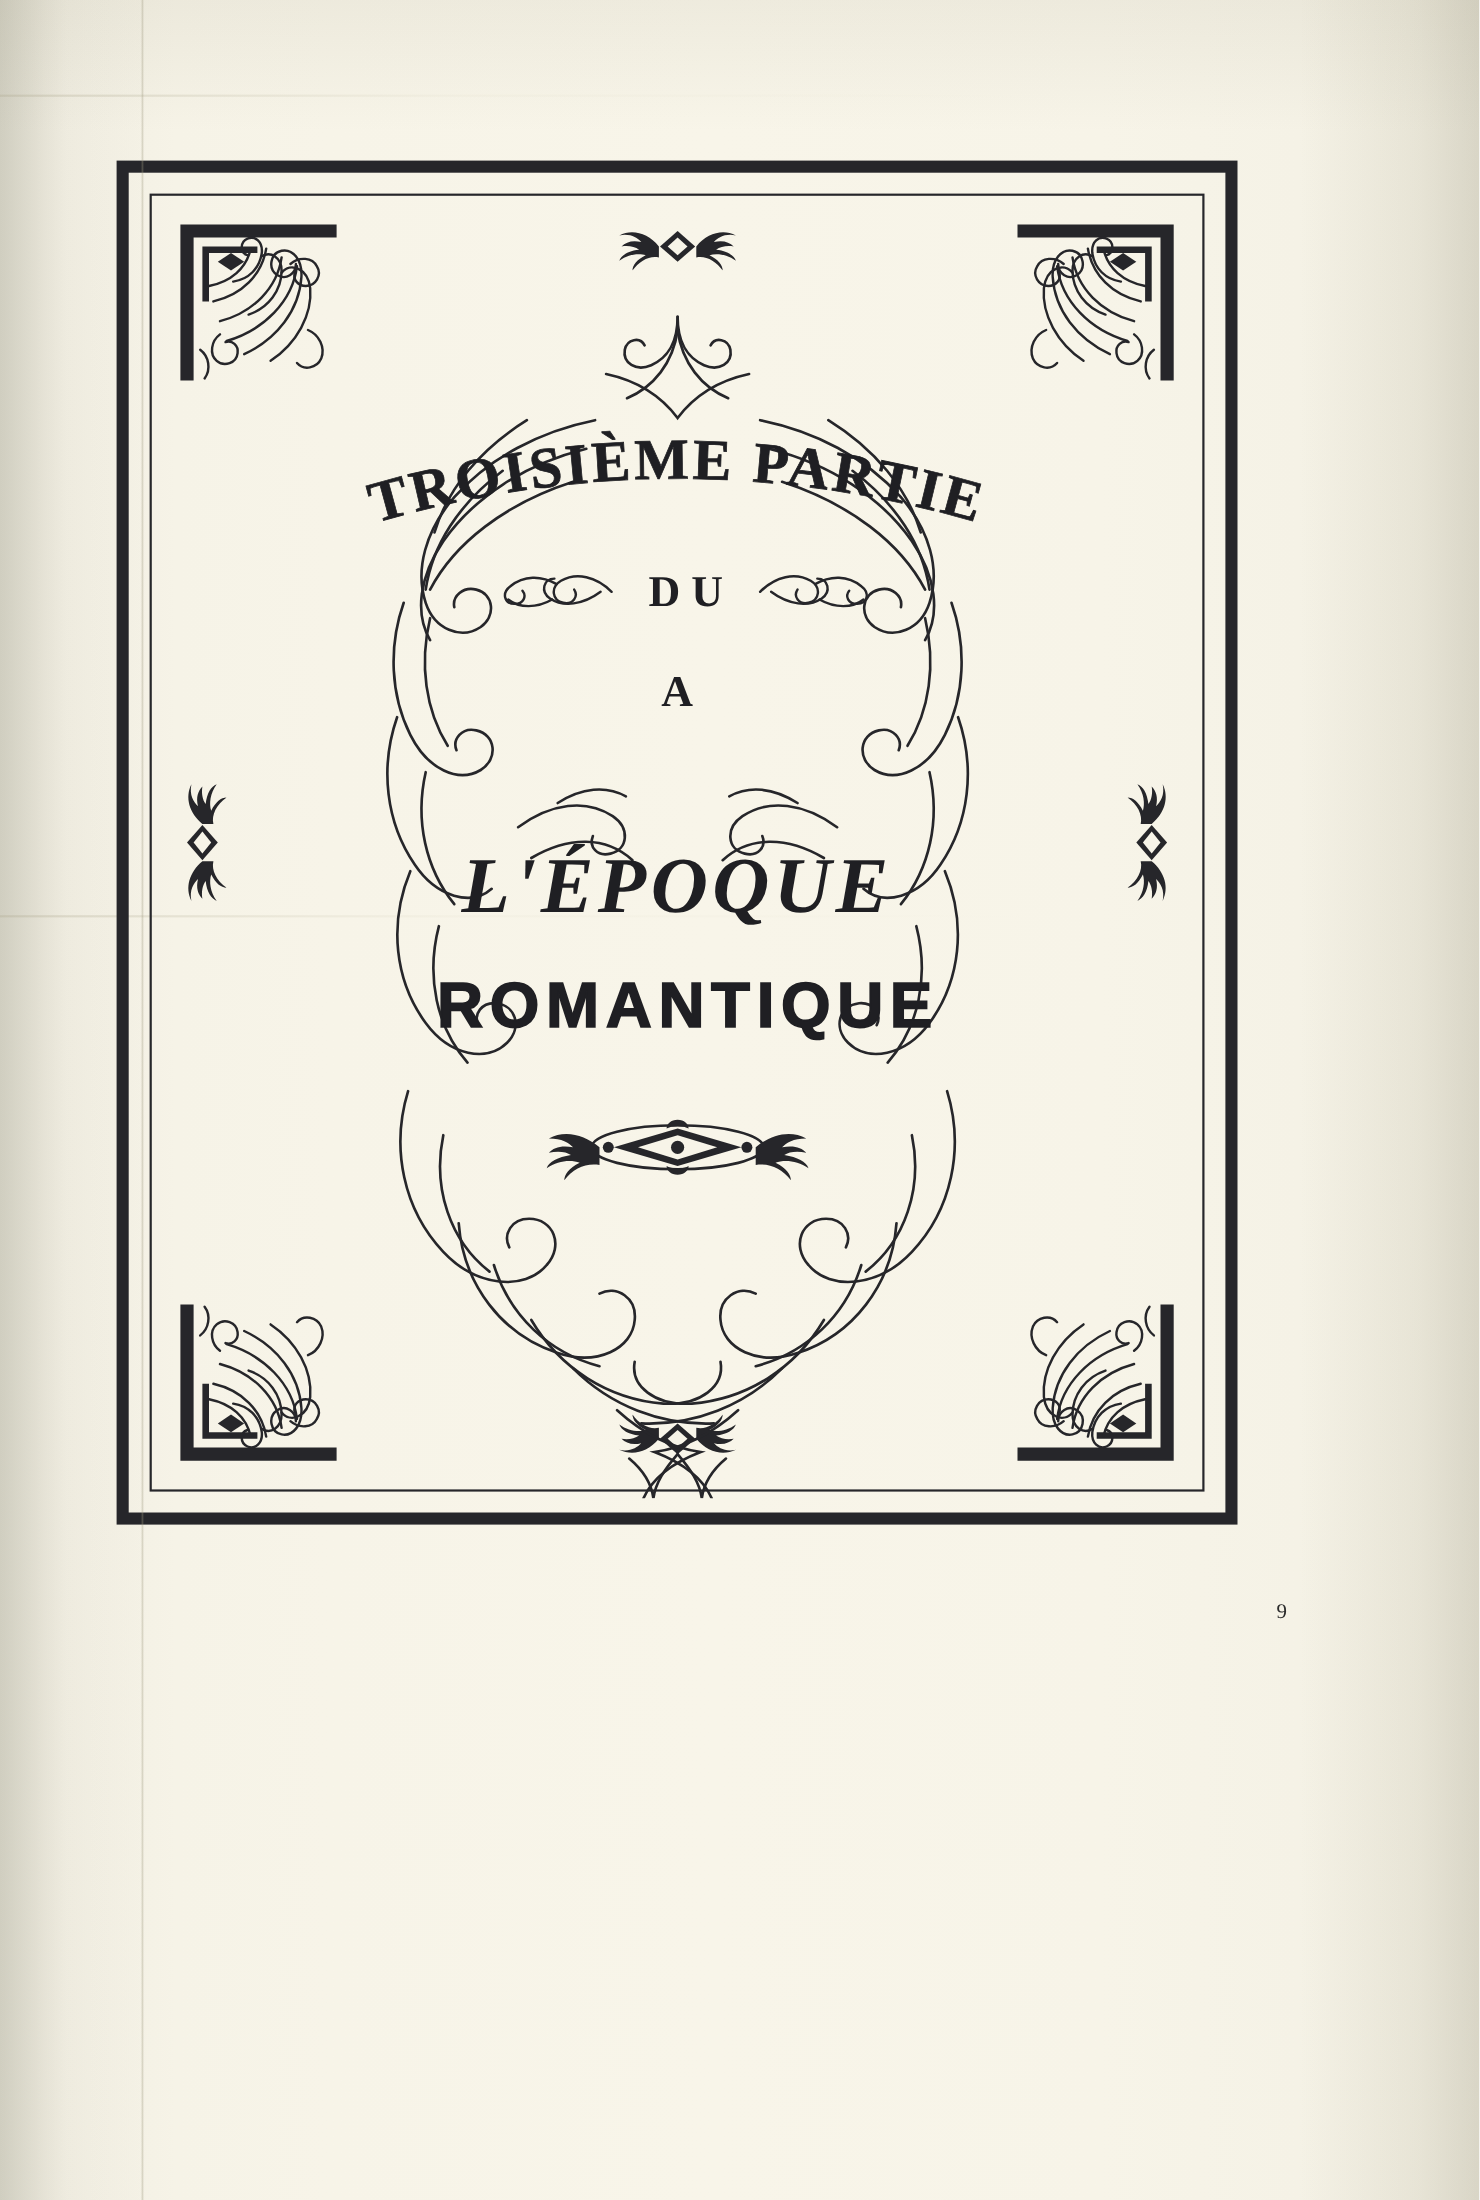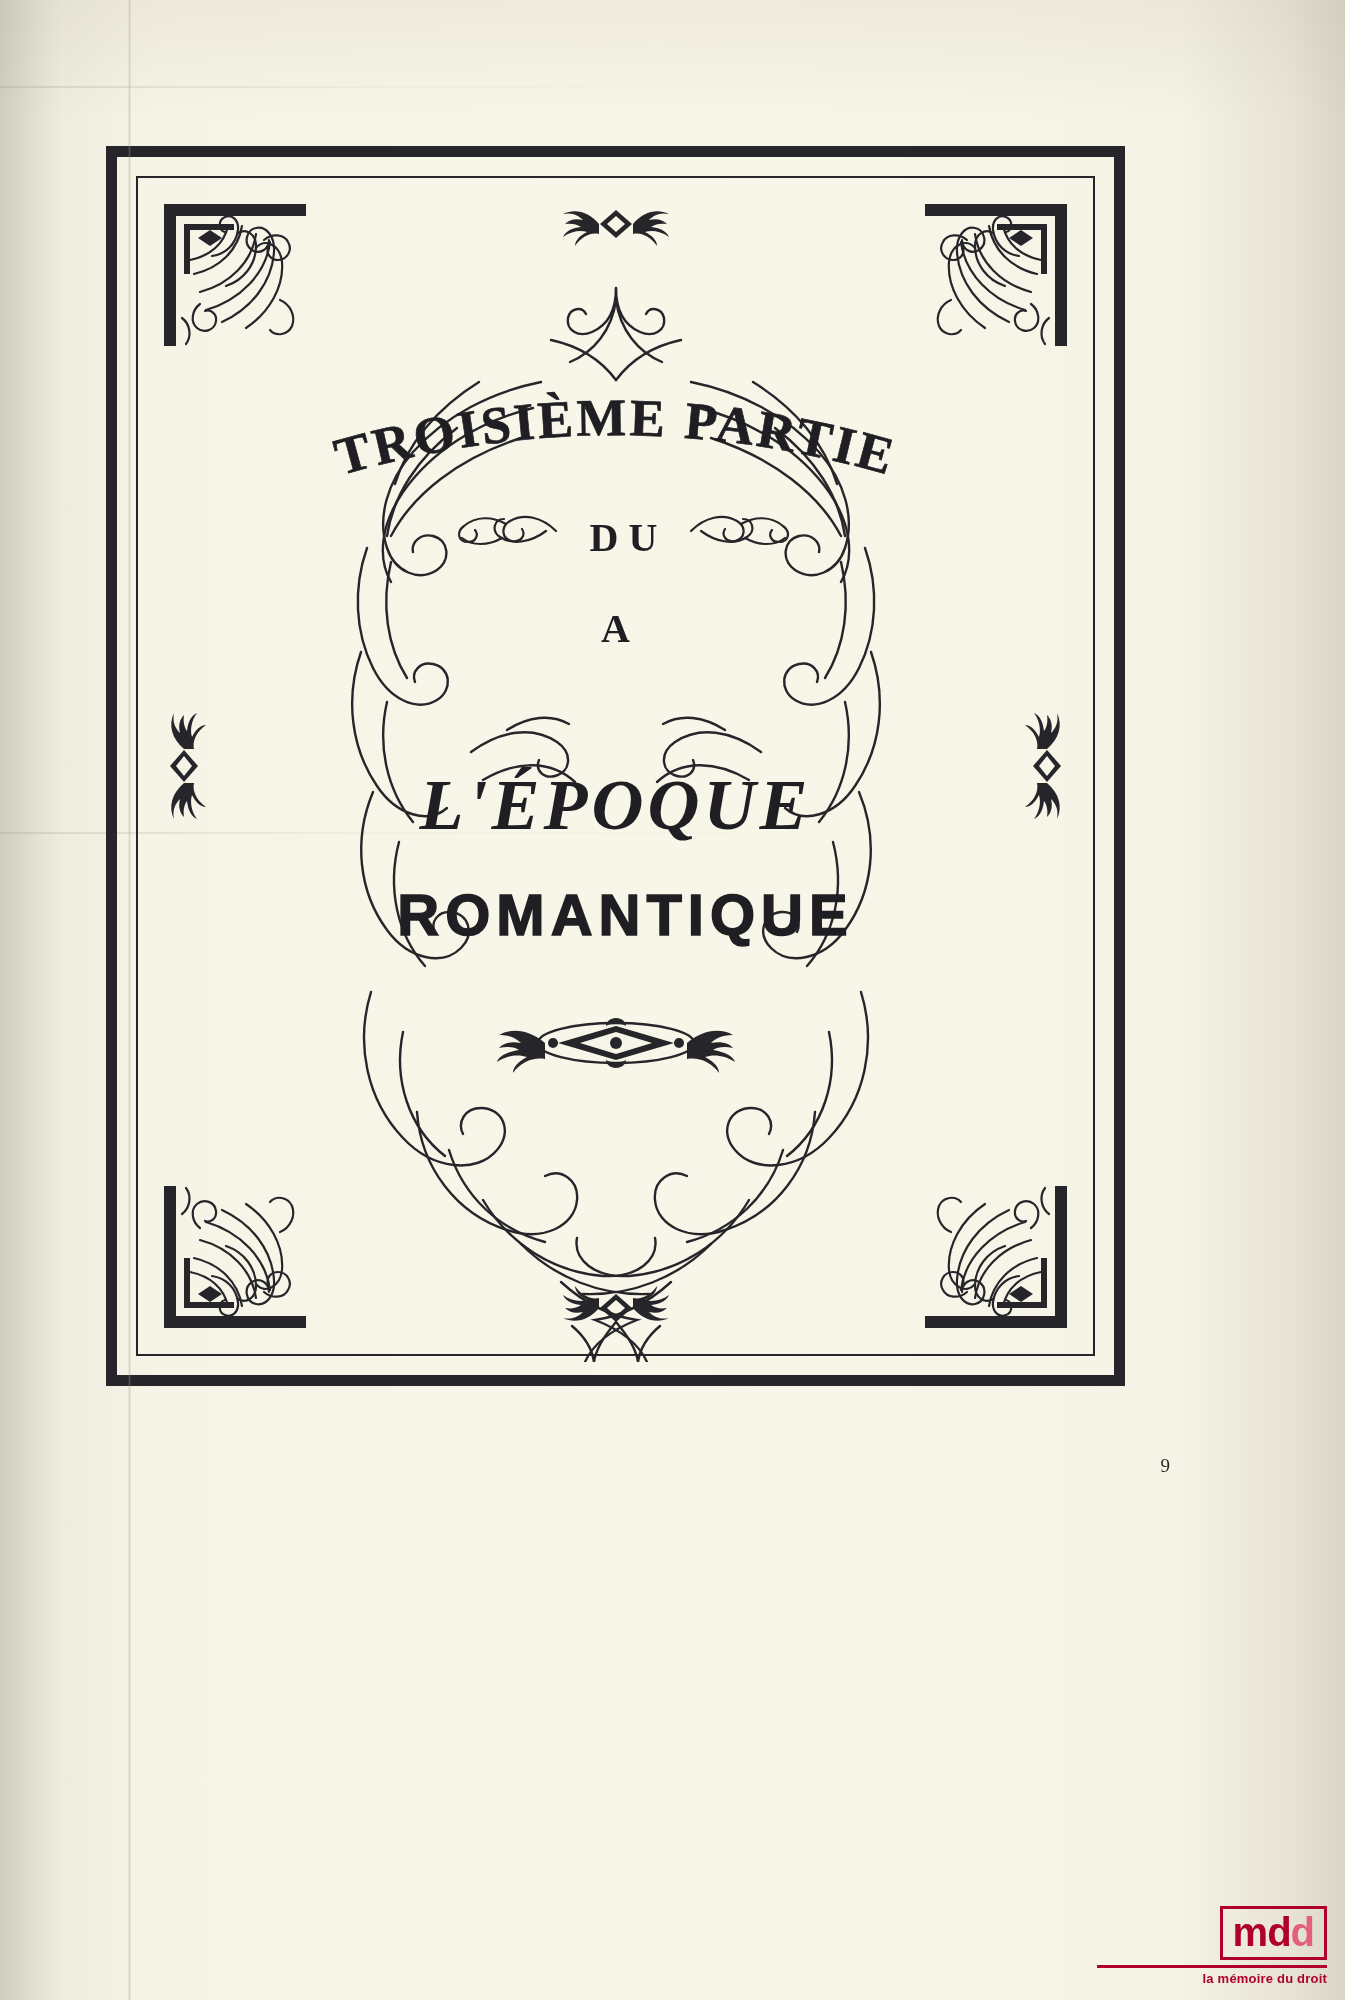--- a/index.html
+++ b/index.html
@@ -132,20 +132,21 @@
     font-weight: bold;
     font-size: 54px;
     letter-spacing: 3px;
     fill: #1f1f23;
     stroke: #1f1f23;
     stroke-width: 0.7px;
   }
 
   .line-du {
     display: flex;
+    align-items: center;
     justify-content: center;
     gap: 20px;
     margin-top: 6px;
     margin-left: 16px;
   }
   .word-du {
     font-family: "Liberation Serif", serif;
     font-weight: bold;
     font-size: 40px;
     letter-spacing: 10px;
@@ -490,21 +491,14 @@
           </svg>
         </div>
 
       </div>
 
     </div>
   </div>
 
   <div id="page-number">9</div>
 
-  <div id="mdd-logo">
-    <div class="mdd-mark">
-      <span class="m">m</span><span class="d1">d</span><span class="d2">d</span>
-    </div>
-    <div class="mdd-rule"></div>
-    <div class="mdd-tag">la mémoire du droit</div>
-  </div>
 
 </div>
 
 </body></html>

